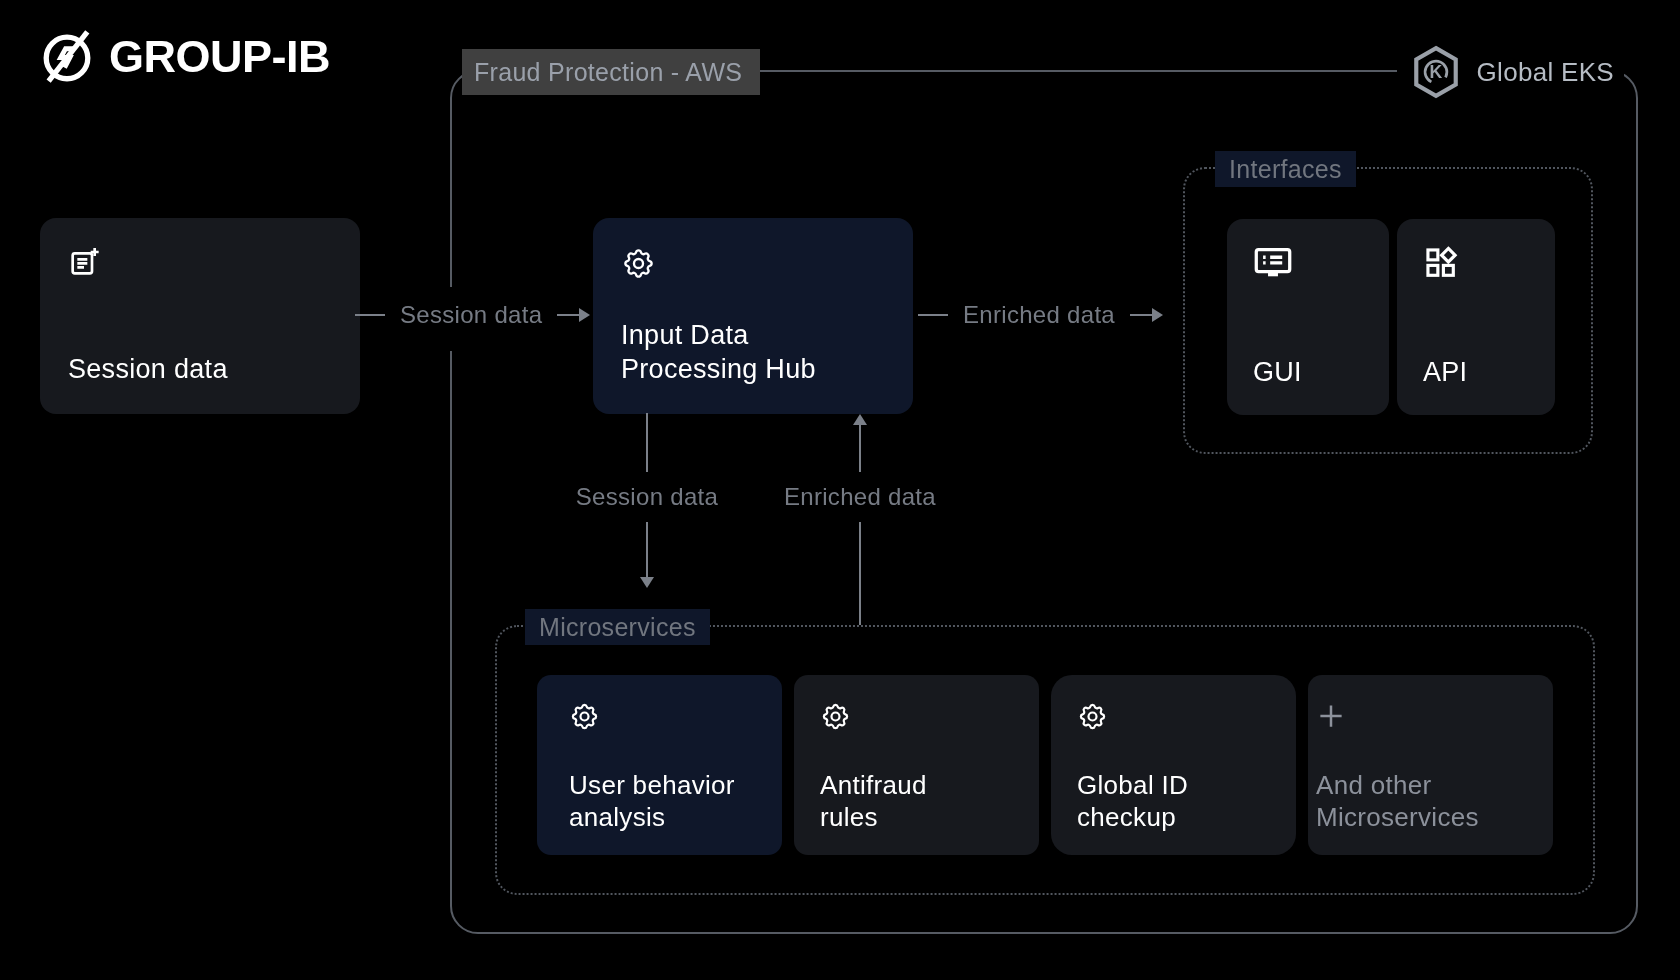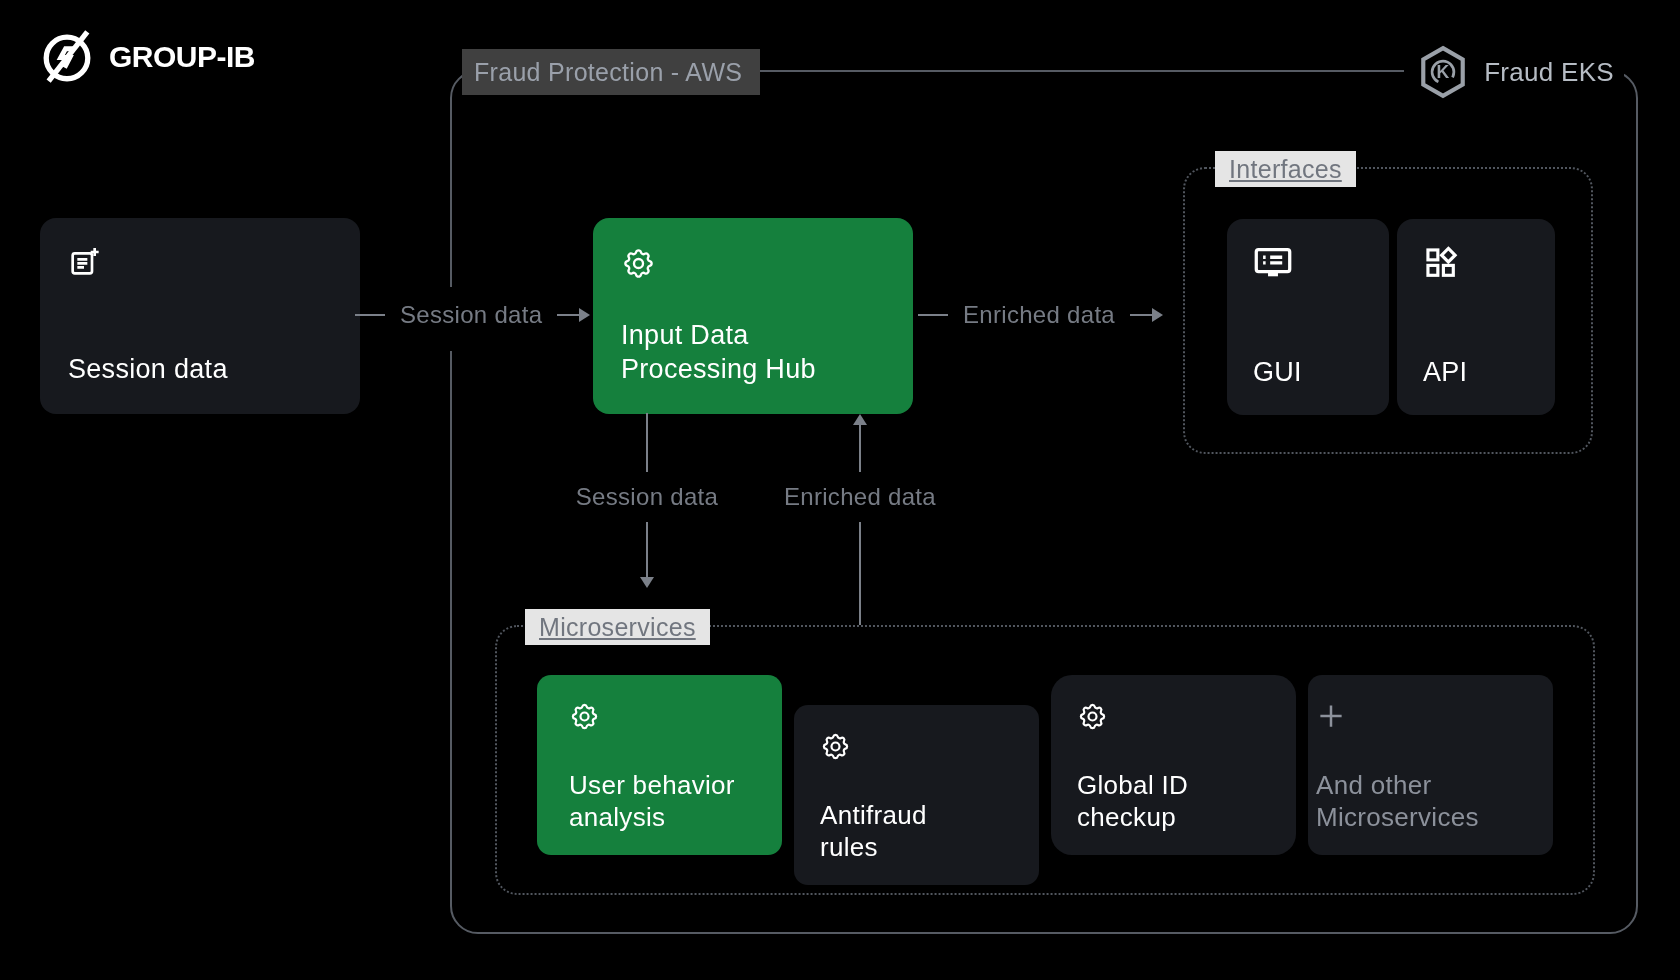--- a/index.html
+++ b/index.html
@@ -1,49 +1,49 @@
 <!DOCTYPE html>
 <html><head>
 <meta charset="utf-8">
 <style>
   * { margin:0; padding:0; box-sizing:border-box; }
   html,body { width:1680px; height:980px; background:#000; overflow:hidden;
               font-family:"Liberation Sans", sans-serif; }
 
   
   .logo { position:absolute; left:38px; top:28px; display:flex; align-items:center; gap:13px; }
-  .logo-text { font-size:30px; font-weight:800; color:#fff; letter-spacing:-0.5px; }
+  .logo-text { font-size:45px; font-weight:800; color:#fff; letter-spacing:-0.5px; }
 
   
   .frame { position:absolute; left:450px; top:70px; width:1188px; height:864px;
            border:2px solid #565b63; border-radius:28px; }
   .frame-title { position:absolute; left:10px; top:-23px; height:46px; background:#404040;
                  padding:0 18px 0 12px; display:flex; align-items:center;
                  color:#9aa0aa; font-size:25px; letter-spacing:0.3px; }
   .frame-eks { position:absolute; right:12px; top:-29px; height:58px; background:#000;
                padding:0 10px 0 14px; display:flex; align-items:center; gap:16px;
                color:#b6bcc4; font-size:26px; letter-spacing:0.3px; }
   .border-gap { position:absolute; left:-5px; top:215px; width:10px; height:64px; background:#000; }
 
   
   .card { position:absolute; background:#17191e; border-radius:16px;
           padding:28px; display:flex; flex-direction:column;
           justify-content:space-between; color:#fff; }
-  .card.accent { background:#15803d; }
+  .card.accent { background:#0f172a; }
   .card-title { font-size:27px; line-height:1.24; white-space:pre-line; letter-spacing:0.3px; }
   .icon { color:#fff; }
 
   .session-card { left:40px; top:218px; width:320px; height:196px; }
   .hub-card     { left:593px; top:218px; width:320px; height:196px; }
 
   
   .group-box { position:absolute; border:2px dotted #51565e; border-radius:22px; }
-  .group-label { position:absolute; top:-18px; height:36px; background:#e5e5e5;
+  .group-label { position:absolute; top:-18px; height:36px; background:#0f172a;
                  padding:0 14px; display:flex; align-items:center;
-                 color:#71767f; font-size:25px; letter-spacing:0.3px;text-decoration:underline; }
+                 color:#71767f; font-size:25px; letter-spacing:0.3px; }
   .interfaces-box { left:1183px; top:167px; width:410px; height:287px; }
   .micro-box      { left:495px;  top:625px; width:1100px; height:270px; }
 
   .gui-card { left:42px;  top:50px; width:162px; height:196px; padding:26px; }
   .api-card { left:212px; top:50px; width:158px; height:196px; padding:26px; }
 
   .micro-card { top:48px; width:245px; height:180px; padding:26px 22px 22px 26px; border-radius:14px; }
   .micro-card .card-title { font-size:26px; }
   .micro-card.muted, .micro-card.muted .icon { color:#8c919b; }
 
@@ -78,21 +78,21 @@
 
 <div class="frame">
   <div class="border-gap"></div>
   <div class="frame-title">Fraud Protection - AWS</div>
   <div class="frame-eks">
     <svg width="50" height="54" viewBox="0 0 48 52">
       <polygon points="24,3 43,14 43,38 24,49 5,38 5,14" fill="none" stroke="#9aa0a8" stroke-width="4"></polygon>
       <circle cx="24" cy="26" r="10.5" fill="none" stroke="#9aa0a8" stroke-width="2.6" stroke-dasharray="50 16" transform="rotate(115 24 26)"></circle>
       <text x="24" y="32" font-size="17" font-weight="bold" fill="#9aa0a8" text-anchor="middle" font-family="Liberation Sans, sans-serif">K</text>
     </svg>
-    <span>Fraud EKS</span>
+    <span>Global EKS</span>
   </div>
 </div>
 
 <div class="card session-card">
   <span class="icon">
     <svg width="32" height="32" viewBox="0 0 24 24" fill="none" stroke="currentColor" stroke-width="2">
       <rect x="3.5" y="5.5" width="14.5" height="15" rx="1.6"></rect>
       <path d="M7 10h7.5 M7 13h7.5 M7 16h5"></path>
       <path d="M20 1.5v6 M17 4.5h6"></path>
     </svg>
@@ -145,21 +145,21 @@
     <span class="icon">
       <svg width="31" height="31" viewBox="0 0 24 24" fill="none" stroke="currentColor" stroke-width="1.7" stroke-linecap="round" stroke-linejoin="round">
         <path d="M10.325 4.317c.426-1.756 2.924-1.756 3.35 0a1.724 1.724 0 0 0 2.573 1.066c1.543-.94 3.31.826 2.37 2.37a1.724 1.724 0 0 0 1.065 2.572c1.756.426 1.756 2.924 0 3.35a1.724 1.724 0 0 0-1.066 2.573c.94 1.543-.826 3.31-2.37 2.37a1.724 1.724 0 0 0-2.572 1.065c-.426 1.756-2.924 1.756-3.35 0a1.724 1.724 0 0 0-2.573-1.066c-1.543.94-3.31-.826-2.37-2.37a1.724 1.724 0 0 0-1.065-2.572c-1.756-.426-1.756-2.924 0-3.35a1.724 1.724 0 0 0 1.066-2.573c-.94-1.543.826-3.31 2.37-2.37c1 .608 2.296.07 2.572-1.065z"></path>
         <circle cx="12" cy="12" r="3.1"></circle>
       </svg>
     </span>
     <div class="card-title">User behavior
 analysis</div>
   </div>
 
-  <div class="card micro-card" style="left:297px;margin-top:30px;">
+  <div class="card micro-card" style="left:297px;">
     <span class="icon">
       <svg width="31" height="31" viewBox="0 0 24 24" fill="none" stroke="currentColor" stroke-width="1.7" stroke-linecap="round" stroke-linejoin="round">
         <path d="M10.325 4.317c.426-1.756 2.924-1.756 3.35 0a1.724 1.724 0 0 0 2.573 1.066c1.543-.94 3.31.826 2.37 2.37a1.724 1.724 0 0 0 1.065 2.572c1.756.426 1.756 2.924 0 3.35a1.724 1.724 0 0 0-1.066 2.573c.94 1.543-.826 3.31-2.37 2.37a1.724 1.724 0 0 0-2.572 1.065c-.426 1.756-2.924 1.756-3.35 0a1.724 1.724 0 0 0-2.573-1.066c-1.543.94-3.31-.826-2.37-2.37a1.724 1.724 0 0 0-1.065-2.572c-1.756-.426-1.756-2.924 0-3.35a1.724 1.724 0 0 0 1.066-2.573c-.94-1.543.826-3.31 2.37-2.37c1 .608 2.296.07 2.572-1.065z"></path>
         <circle cx="12" cy="12" r="3.1"></circle>
       </svg>
     </span>
     <div class="card-title">Antifraud
 rules</div>
   </div>
 

